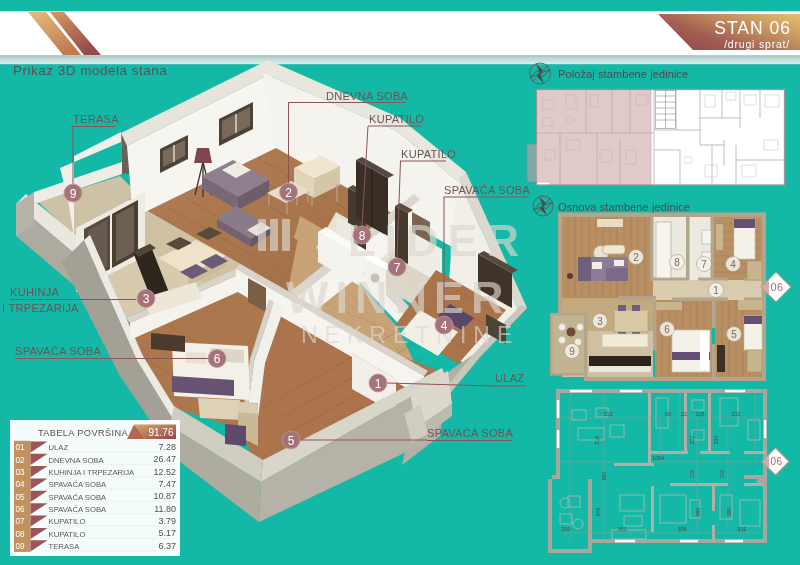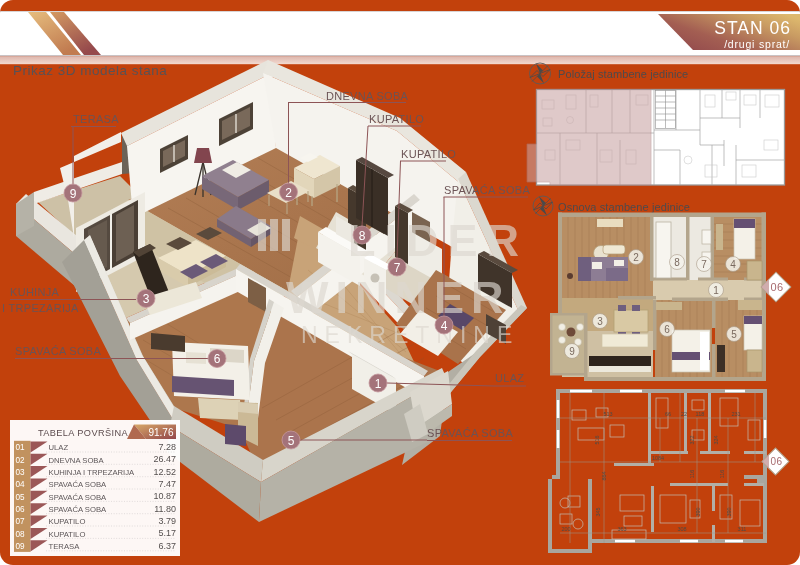--- a/index.html
+++ b/index.html
@@ -1,17 +1,17 @@
 <!DOCTYPE html>
 <html><head>
 <meta charset="utf-8">
 <style>
 html,body{margin:0;padding:0;background:#fff;}
-.page{position:relative;width:800px;height:565px;overflow:hidden;background:#c2410c;
-  font-family:"Liberation Sans",sans-serif;border-radius:13px;}
+.page{position:relative;width:800px;height:565px;overflow:hidden;background:#14b8a6;
+  font-family:"Liberation Sans",sans-serif;}
 svg{position:absolute;left:0;top:0;}
 text{font-family:"Liberation Sans",sans-serif;}
 </style>
 </head>
 <body>
 <div class="page">
 <svg width="800" height="565" viewBox="0 0 800 565">
 <defs>
   <linearGradient id="stripe1" x1="0" y1="0" x2="0.6" y2="1">
     <stop offset="0" stop-color="#e6bd7e"></stop>

